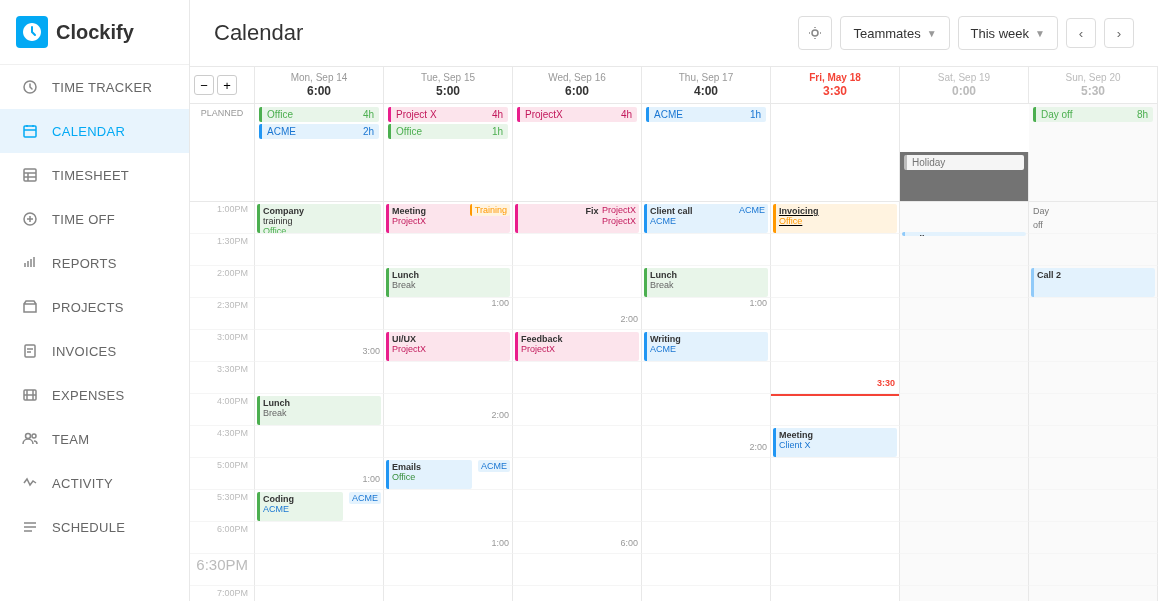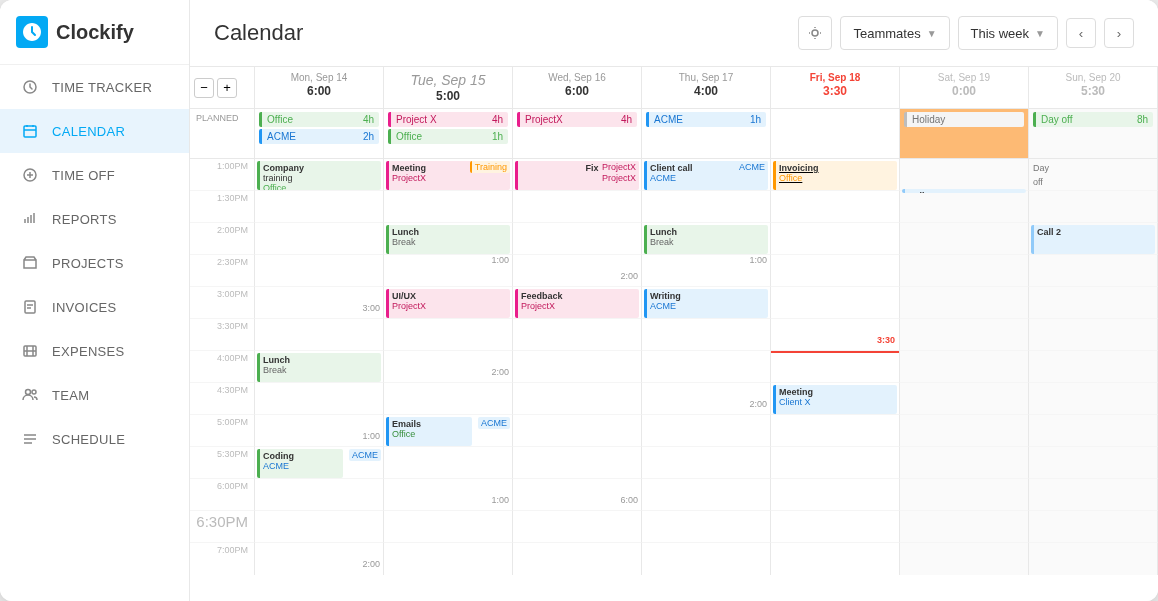--- a/index.html
+++ b/index.html
@@ -1,18 +1,18 @@
 <!DOCTYPE html>
 <html><head>
   <meta charset="utf-8">
   <style>
     * { box-sizing: border-box; margin: 0; padding: 0; }
     body { font-family: -apple-system, BlinkMacSystemFont, 'Segoe UI', sans-serif; background: #f0f0f0; display: flex; align-items: center; justify-content: center; min-height: 100vh; }
     
-    .window { width: 1158px; height: 601px; background: #fff; border-radius: 12px; box-shadow: 0 4px 20px rgba(0,0,0,0.2); display: flex; overflow: hidden; }
+    .window { width: 1158px; height: 601px; background: #fff; border-radius: 0; box-shadow: 0 4px 20px rgba(0,0,0,0.2); display: flex; overflow: hidden; }
     
     
     .sidebar { width: 190px; background: #fff; border-right: 1px solid #e8e8e8; display: flex; flex-direction: column; flex-shrink: 0; }
     .logo-area { padding: 16px 16px; display: flex; align-items: center; gap: 8px; border-bottom: 1px solid #f0f0f0; }
     .logo-icon { width: 32px; height: 32px; background: #03a9f4; border-radius: 4px; display: flex; align-items: center; justify-content: center; color: white; font-weight: bold; font-size: 18px; }
     .logo-text { font-size: 20px; font-weight: 600; color: #333; }
     
     .nav-item { display: flex; align-items: center; gap: 12px; padding: 12px 20px; cursor: pointer; color: #666; font-size: 13px; font-weight: 500; letter-spacing: 0.3px; }
     .nav-item.active { background: #e8f4fd; color: #03a9f4; }
     .nav-item .nav-icon { width: 20px; height: 20px; flex-shrink: 0; display: flex; align-items: center; justify-content: center; }
@@ -67,20 +67,29 @@
     <div class="nav-item active">
       <span class="nav-icon">
         <svg width="16" height="16" viewBox="0 0 16 16" fill="none" stroke="#03a9f4" stroke-width="1.5">
           <rect x="2" y="3" width="12" height="11" rx="1"></rect>
           <path d="M5 2v2M11 2v2M2 7h12"></path>
         </svg>
       </span>
       <span>CALENDAR</span>
     </div>
 
+    <div class="nav-item">
+      <span class="nav-icon">
+        <svg width="16" height="16" viewBox="0 0 16 16" fill="none" stroke="#888" stroke-width="1.5">
+          <rect x="2" y="2" width="12" height="12" rx="1"></rect>
+          <path d="M2 6h12M2 10h12M6 6v8"></path>
+        </svg>
+      </span>
+      <span>TIMESHEET</span>
+    </div>
 
     <div class="nav-item">
       <span class="nav-icon">
         <svg width="16" height="16" viewBox="0 0 16 16" fill="none" stroke="#888" stroke-width="1.5">
           <circle cx="8" cy="8" r="6"></circle>
           <path d="M5 8h6M8 5v6"></path>
         </svg>
       </span>
       <span>TIME OFF</span>
     </div>
@@ -128,20 +137,28 @@
         <svg width="16" height="16" viewBox="0 0 16 16" fill="none" stroke="#888" stroke-width="1.5">
           <circle cx="6" cy="5" r="2.5"></circle>
           <path d="M1 13c0-2.8 2.2-5 5-5s5 2.2 5 5"></path>
           <circle cx="12" cy="5" r="2"></circle>
           <path d="M12 10c1.7 0 3 1.3 3 3"></path>
         </svg>
       </span>
       <span>TEAM</span>
     </div>
 
+    <div class="nav-item">
+      <span class="nav-icon">
+        <svg width="16" height="16" viewBox="0 0 16 16" fill="none" stroke="#888" stroke-width="1.5">
+          <polyline points="2,8 5,4 8,10 11,6 14,8"></polyline>
+        </svg>
+      </span>
+      <span>ACTIVITY</span>
+    </div>
 
     <div class="nav-item">
       <span class="nav-icon">
         <svg width="16" height="16" viewBox="0 0 16 16" fill="none" stroke="#888" stroke-width="1.5">
           <path d="M2 4h12M2 8h12M2 12h8"></path>
         </svg>
       </span>
       <span>SCHEDULE</span>
     </div>
   </div>
@@ -181,50 +198,50 @@
           <button style="width:20px;height:20px;border:1px solid #ccc;background:#fff;border-radius:3px;cursor:pointer;font-size:13px;display:flex;align-items:center;justify-content:center;">−</button>
           <button style="width:20px;height:20px;border:1px solid #ccc;background:#fff;border-radius:3px;cursor:pointer;font-size:13px;display:flex;align-items:center;justify-content:center;">+</button>
         </div>
 
         <div style="background:#fff;border-bottom:1px solid #e8e8e8;border-right:1px solid #e8e8e8;padding:5px 8px;text-align:center;">
           <div style="font-size:10px;color:#999;font-weight:500;">Mon, Sep 14</div>
           <div style="font-size:12px;color:#333;font-weight:600;margin-top:1px;">6:00</div>
         </div>
 
         <div style="background:#fff;border-bottom:1px solid #e8e8e8;border-right:1px solid #e8e8e8;padding:5px 8px;text-align:center;">
-          <div style="font-size:14px;color:#999;font-weight:500;font-style:italic;">Tue, Sep 15</div>
+          <div style="font-size:10px;color:#999;font-weight:500;">Tue, Sep 15</div>
           <div style="font-size:12px;color:#333;font-weight:600;margin-top:1px;">5:00</div>
         </div>
 
         <div style="background:#fff;border-bottom:1px solid #e8e8e8;border-right:1px solid #e8e8e8;padding:5px 8px;text-align:center;">
           <div style="font-size:10px;color:#999;font-weight:500;">Wed, Sep 16</div>
           <div style="font-size:12px;color:#333;font-weight:600;margin-top:1px;">6:00</div>
         </div>
 
         <div style="background:#fff;border-bottom:1px solid #e8e8e8;border-right:1px solid #e8e8e8;padding:5px 8px;text-align:center;">
           <div style="font-size:10px;color:#999;font-weight:500;">Thu, Sep 17</div>
           <div style="font-size:12px;color:#333;font-weight:600;margin-top:1px;">4:00</div>
         </div>
 
         <div style="background:#fff;border-bottom:1px solid #e8e8e8;border-right:1px solid #e8e8e8;padding:5px 8px;text-align:center;">
-          <div style="font-size:10px;color:#f44336;font-weight:700;">Fri, Sep 18</div>
+          <div style="font-size:10px;color:#f44336;font-weight:700;">Fri, May 18</div>
           <div style="font-size:12px;color:#f44336;font-weight:700;margin-top:1px;">3:30</div>
         </div>
 
         <div style="background:#fff;border-bottom:1px solid #e8e8e8;border-right:1px solid #e8e8e8;padding:5px 8px;text-align:center;">
           <div style="font-size:10px;color:#bbb;font-weight:500;">Sat, Sep 19</div>
           <div style="font-size:12px;color:#bbb;font-weight:600;margin-top:1px;">0:00</div>
         </div>
 
         <div style="background:#fff;border-bottom:1px solid #e8e8e8;border-right:1px solid #e8e8e8;padding:5px 8px;text-align:center;">
           <div style="font-size:10px;color:#bbb;font-weight:500;">Sun, Sep 20</div>
           <div style="font-size:12px;color:#bbb;font-weight:600;margin-top:1px;">5:30</div>
         </div>
 
-        <div style="background:#fff;border-bottom:1px solid #e8e8e8;border-right:1px solid #e8e8e8;padding:4px 6px;font-size:9px;color:#999;display:flex;align-items:flex-start;justify-content:flex-start;min-height:50px;">
+        <div style="background:#fff;border-bottom:1px solid #e8e8e8;border-right:1px solid #e8e8e8;padding:4px 6px;font-size:9px;color:#999;display:flex;align-items:flex-start;justify-content:center;min-height:50px;">
           <span>PLANNED</span>
         </div>
 
         <div style="background:#fff;border-bottom:1px solid #e8e8e8;border-right:1px solid #e8e8e8;padding:3px 4px;min-height:50px;">
           <div style="background:#e8f5e9;border-left:3px solid #4caf50;padding:2px 5px;border-radius:2px;font-size:10px;color:#4caf50;display:flex;justify-content:space-between;margin-bottom:2px;">
             <span>Office</span>
               <span>4h</span>
           </div>
           <div style="background:#e3f2fd;border-left:3px solid #2196f3;padding:2px 5px;border-radius:2px;font-size:10px;color:#1976d2;display:flex;justify-content:space-between;">
             <span>ACME</span>
@@ -252,21 +269,21 @@
 
         <div style="background:#fff;border-bottom:1px solid #e8e8e8;border-right:1px solid #e8e8e8;padding:3px 4px;min-height:50px;">
           <div style="background:#e3f2fd;border-left:3px solid #2196f3;padding:2px 5px;border-radius:2px;font-size:10px;color:#1976d2;display:flex;justify-content:space-between;">
             <span>ACME</span>
               <span>1h</span>
           </div>
         </div>
 
         <div style="background:#fff;border-bottom:1px solid #e8e8e8;border-right:1px solid #e8e8e8;padding:3px 4px;min-height:50px;"></div>
 
-        <div style="background:#fdba74;border-bottom:1px solid #e8e8e8;border-right:1px solid #e8e8e8;padding:3px 4px;min-height:50px;">
+        <div style="background:#737373;border-bottom:1px solid #e8e8e8;border-right:1px solid #e8e8e8;padding:3px 4px;min-height:50px;margin-top:48px;">
           <div style="background:#f5f5f5;border-left:3px solid #bdbdbd;padding:2px 5px;border-radius:2px;font-size:10px;color:#757575;">Holiday</div>
         </div>
 
         <div style="background:#fafafa;border-bottom:1px solid #e8e8e8;border-right:1px solid #e8e8e8;padding:3px 4px;min-height:50px;">
           <div style="background:#e8f5e9;border-left:3px solid #4caf50;padding:2px 5px;border-radius:2px;font-size:10px;color:#4caf50;display:flex;justify-content:space-between;">
             <span>Day off</span>
               <span>8h</span>
           </div>
         </div>
 

